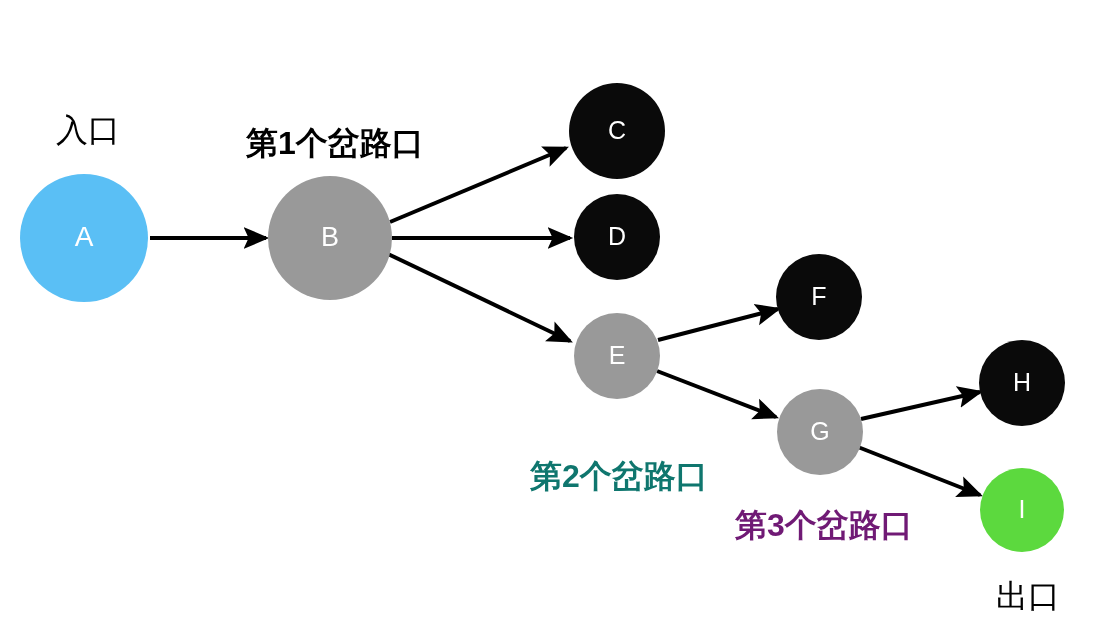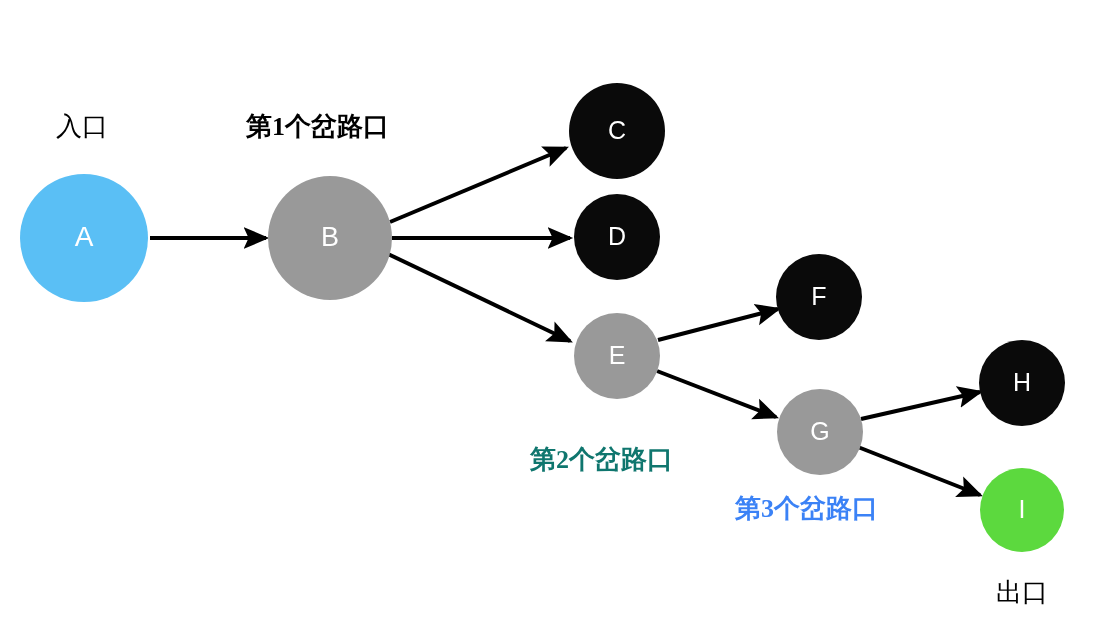--- a/index.html
+++ b/index.html
@@ -39,28 +39,29 @@
     line-height: 1;
     user-select: none;
   }
   .node-label-text {
     display: block;
     transform: translateY(-1px);
   }
   .caption {
     position: absolute;
     color: #000000;
-    font-family: Liberation Serif, serif;
-    font-size: 26px;
+    font-family: Liberation Sans, sans-serif;
+    font-size: 32px;
     line-height: 1;
     white-space: nowrap;
     user-select: none;
   }
   .caption.bold {
     font-weight: 700;
+    margin-top: 13px;
   }
   .caption.regular {
     font-weight: 400;
   }
 </style>
 </head>
 <body>
 
 <div id="canvas" style="width: 1098px; height: 636px; background: rgb(255, 255, 255);">
 
@@ -108,17 +109,17 @@
         <span class="node-label-text">H</span>
       </div>
       <div class="node" style="left: 980px; top: 468px; width: 84px; height: 84px; background: rgb(92, 217, 62); font-size: 25px; color: rgb(255, 255, 255);">
         <span class="node-label-text">I</span>
       </div>
     </div>
   <div id="captions-group">
       <div class="caption regular" style="left: 56px; top: 114px; color: rgb(0, 0, 0);">入口</div>
       <div class="caption bold" style="left: 246px; top: 114px; color: rgb(0, 0, 0);">第1个岔路口</div>
       <div class="caption bold" style="left: 530px; top: 447px; color: #0f766e;">第2个岔路口</div>
-      <div class="caption bold" style="left: 735px; top: 496px; color: #3b82f6;">第3个岔路口</div>
+      <div class="caption bold" style="left: 735px; top: 496px; color: #701a75;">第3个岔路口</div>
       <div class="caption regular" style="left: 996px; top: 580px; color: rgb(0, 0, 0);">出口</div>
     </div>
 
 </div>
 
 </body></html>

